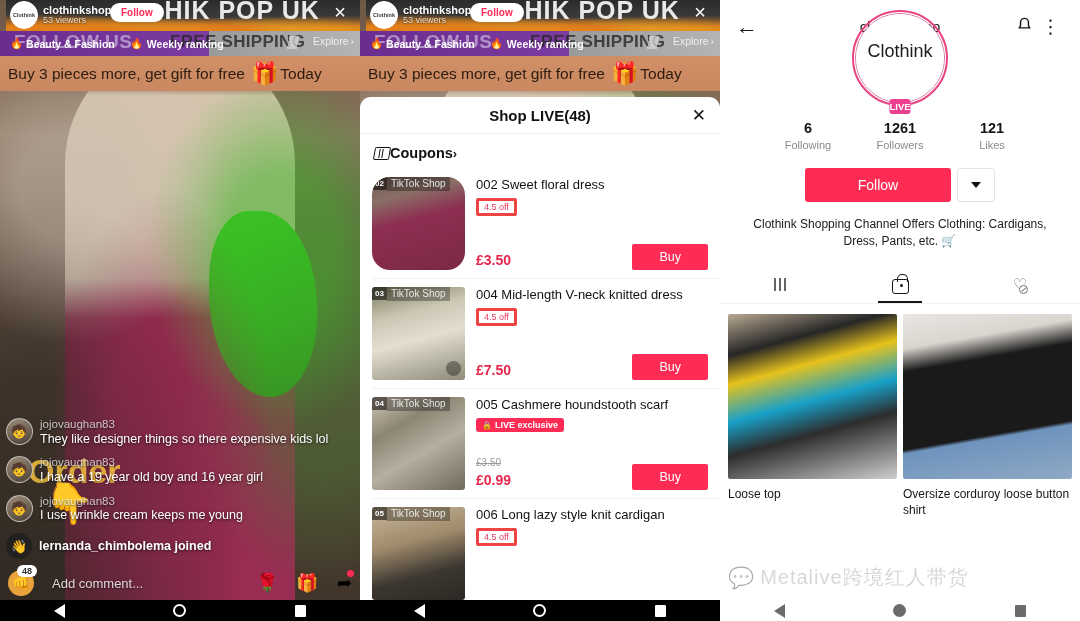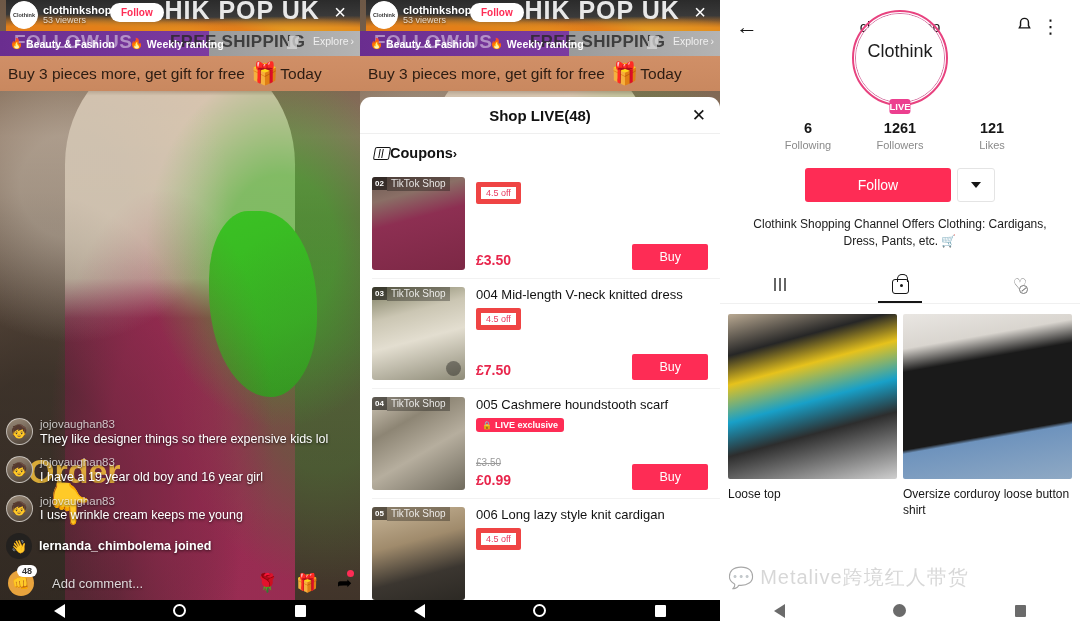--- a/index.html
+++ b/index.html
@@ -140,32 +140,32 @@
     transform:skewX(-10deg); position:relative; }
   .coupon-ic:after{ content:""; position:absolute; left:5px; top:1px; width:2px; height:9px;
     background:#fff; box-shadow:-1px 0 0 #121212, 1px 0 0 #121212; }
   .coupon-label{ font-size:14.5px; font-weight:bold; color:#121212; }
   .chev{ font-size:13px; color:#161616; font-weight:bold; }
 
   .prod-list{ }
   .prod{ position:relative; display:flex; gap:11px; padding:8px 12px 8px 12px; height:109px; }
   .prod-img{ position:relative; width:93px; height:93px; flex:0 0 93px; border-radius:3px;
     overflow:hidden; background:#c8bfb4; }
-  .pi-1{ background:linear-gradient(165deg,#6d5a52 0%,#8a6f66 22%,#8d2f52 45%,#7c2845 100%); }
+  .pi-1{ background:linear-gradient(165deg,#6d5a52 0%,#8a6f66 22%,#8d2f52 45%,#7c2845 100%);border-radius:18px; }
   .pi-2{ background:linear-gradient(165deg,#7a7a5e 0%,#cbc6b3 30%,#e3ded0 55%,#8e8b78 100%); }
   .pi-3{ background:linear-gradient(150deg,#cfc6b6 0%,#8d8574 30%,#b6ae9e 58%,#6f6a5d 100%); }
   .pi-4{ background:linear-gradient(165deg,#c9b79a 0%,#a08b6c 38%,#3b3630 70%,#2c2924 100%); }
   .pi-tag{ position:absolute; left:0; top:0; display:flex; align-items:center; height:13px; }
   .pi-num{ background:rgba(0,0,0,.55); color:#fff; font-size:8px; font-weight:bold;
     padding:2px 3px; }
   .pi-shop{ background:rgba(0,0,0,.3); color:rgba(255,255,255,.85); font-size:10px;
     padding:2px 4px; }
   .prod-info{ flex:1; position:relative; }
   .prod-name{ font-size:13px; color:#121212; line-height:1.25; }
-  .badge-off{ display:inline-block; margin-top:5px; border:5px solid #ef4444; color:#e8395f;
+  .badge-off{ display:inline-block; margin-top:5px; border:3px solid #ef4444; color:#e8395f;
     font-size:9px; border-radius:2px; padding:1px 5px; }
   .badge-live{ display:inline-flex; align-items:center; gap:3px; margin-top:5px; background:#fe2c55;
     color:#fff; font-size:9px; border-radius:3px; padding:2px 6px; font-weight:bold; }
   .badge-live .lk{ font-size:8px; }
   .old-price{ position:absolute; left:0; bottom:22px; font-size:10px; color:#9a9a9a;
     text-decoration:line-through; }
   .price{ position:absolute; left:0; bottom:2px; font-size:14px; font-weight:bold; color:#e8264c; }
   .buy-btn{ position:absolute; right:0; bottom:0; background:#fe2c55; color:#fff; font-size:12.5px;
     border-radius:2px; padding:6px 27px; font-weight:500; border:none; }
   .prod-div{ height:1px; background:#f2f2f2; margin-left:12px; }
@@ -398,20 +398,21 @@
       <div class="prod-list">
 
         <div class="prod">
           <div class="prod-img pi-1">
             <div class="pi-tag">
               <span class="pi-num">02</span>
               <span class="pi-shop">TikTok Shop</span>
             </div>
           </div>
           <div class="prod-info">
+            <div class="prod-name">002 Sweet floral dress</div>
             <span class="badge-off">4.5 off</span>
             <div class="price">£3.50</div>
             <button class="buy-btn">Buy</button>
           </div>
         </div>
         <div class="prod-div"></div>
 
         <div class="prod">
           <div class="prod-img pi-2">
             <div class="pi-tag">

